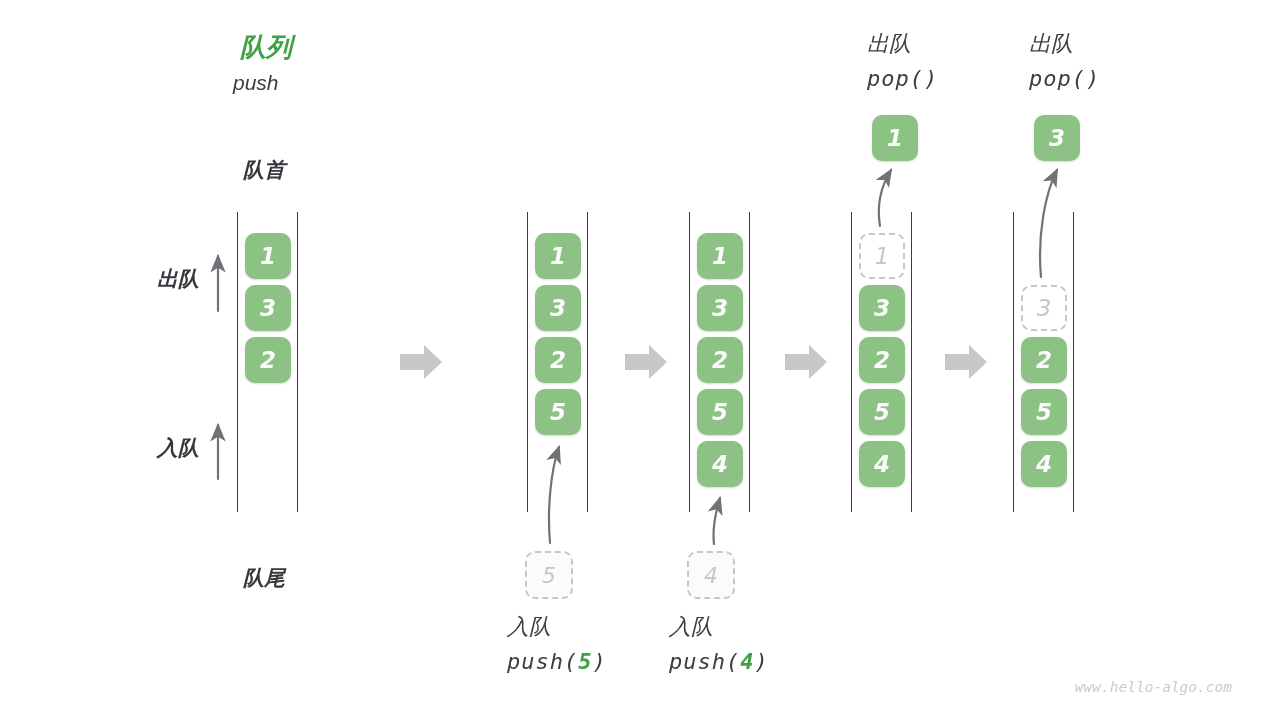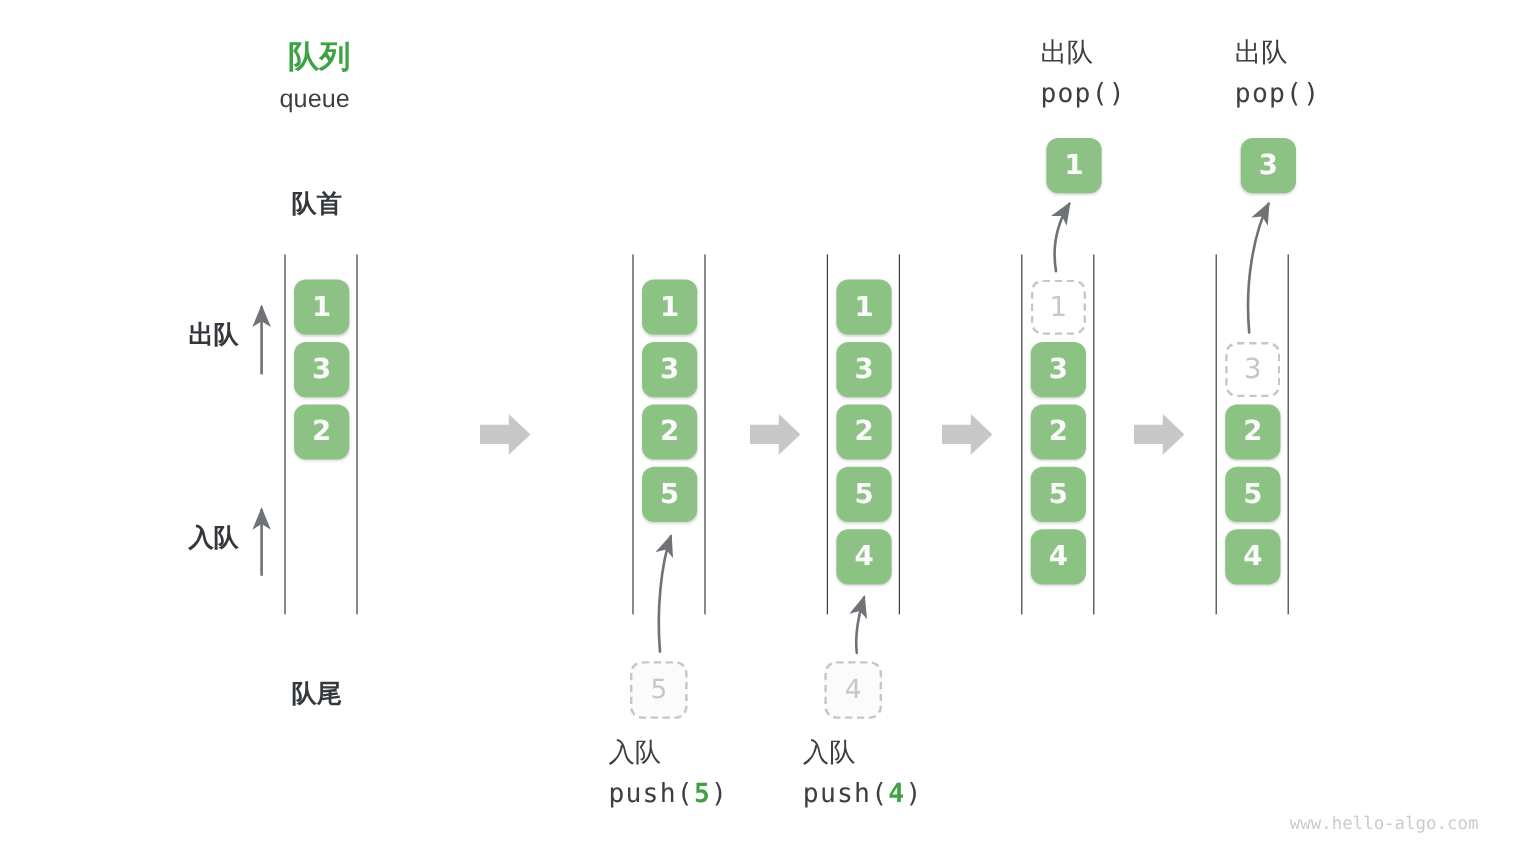--- a/index.html
+++ b/index.html
@@ -1,18 +1,19 @@
 <!DOCTYPE html>
 <html style="--box_green: #8DC285; --accent_green: #3EA143; --text_dark: #3C4043; --label_dark: #34383C; --thin_arrow: #6F7377; --block_arrow: #C7C7C7; --ghost_border: #C6C6C6; --ghost_text: #C4C8C9; --line_dark: #3D3D3D; --watermark: #C9CCCC;"><head>
 <meta charset="utf-8">
 <style>
   html,body{margin:0;padding:0;background:#fff;}
   #canvas{
     position:relative;width:1280px;height:704px;background:#ffffff;overflow:hidden;
     font-family:"Liberation Sans","DejaVu Sans",sans-serif;
+    font-style:italic;
   }
   .abs{position:absolute;}
   
   .title-zh{font-size:26px;font-weight:bold;color:var(--accent_green);}
   .title-en{font-size:21px;color:var(--text_dark);}
   .side-label{font-size:21px;font-weight:bold;color:var(--label_dark);}
   
   .qcol{position:absolute;width:59px;height:300px;
         border-left:1.5px solid var(--line_dark);border-right:1.5px solid var(--line_dark);}
   
@@ -41,21 +42,21 @@
   
   .watermark{font-family:"DejaVu Sans Mono","Liberation Mono",monospace;
         font-size:14.5px;color:var(--watermark);}
 </style>
 </head>
 <body>
 
 <div id="canvas">
 
   <div class="abs title-zh" style="left:240px;top:30px;">队列</div>
-  <div class="abs title-en" style="left:233px;top:71px;">queue</div>
+  <div class="abs title-en" style="left:233px;top:71px;">push</div>
 
   <div class="abs side-label" style="left:243px;top:156px;">队首</div>
   <div class="abs side-label" style="left:157px;top:265px;">出队</div>
   <div class="abs side-label" style="left:157px;top:434px;">入队</div>
   <div class="abs side-label" style="left:243px;top:564px;">队尾</div>
 
   <div id="diagram-layer">
       <div class="qcol" style="left: 237px; top: 212px;"></div>
       <div class="cell solid-cell" style="left: 245px; top: 233px;">1</div>
       <div class="cell solid-cell" style="left: 245px; top: 285px;">3</div>

